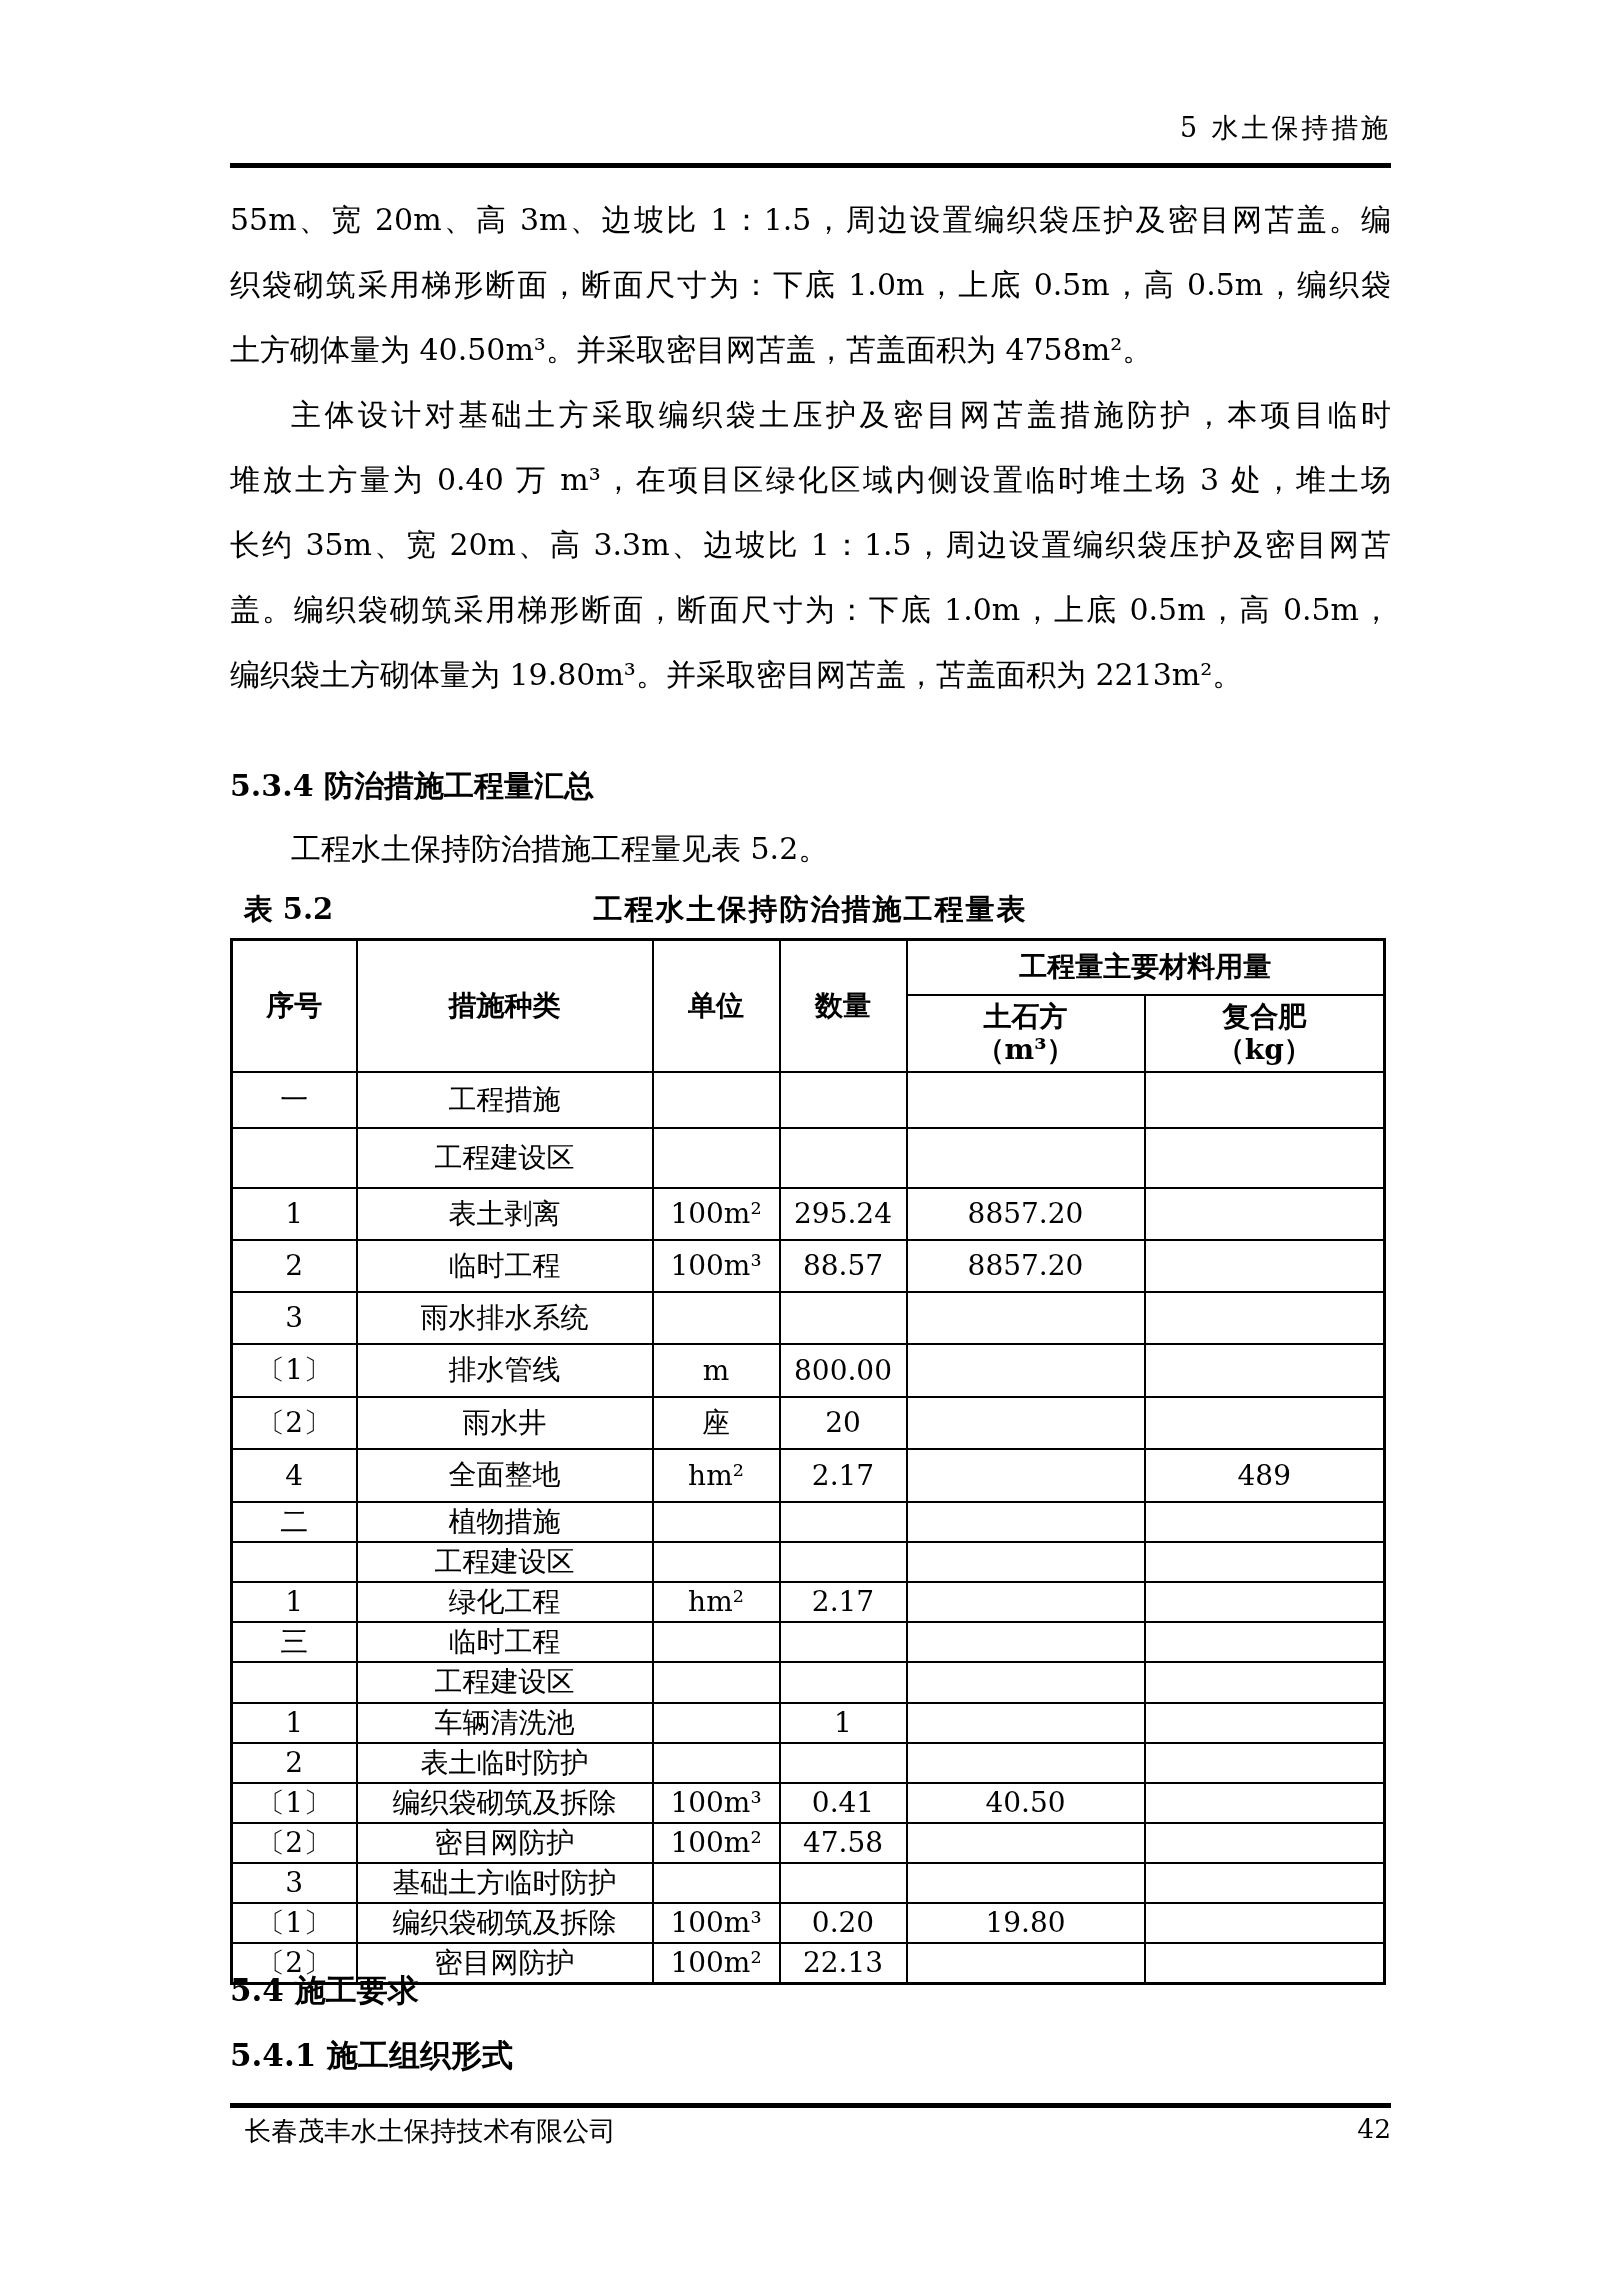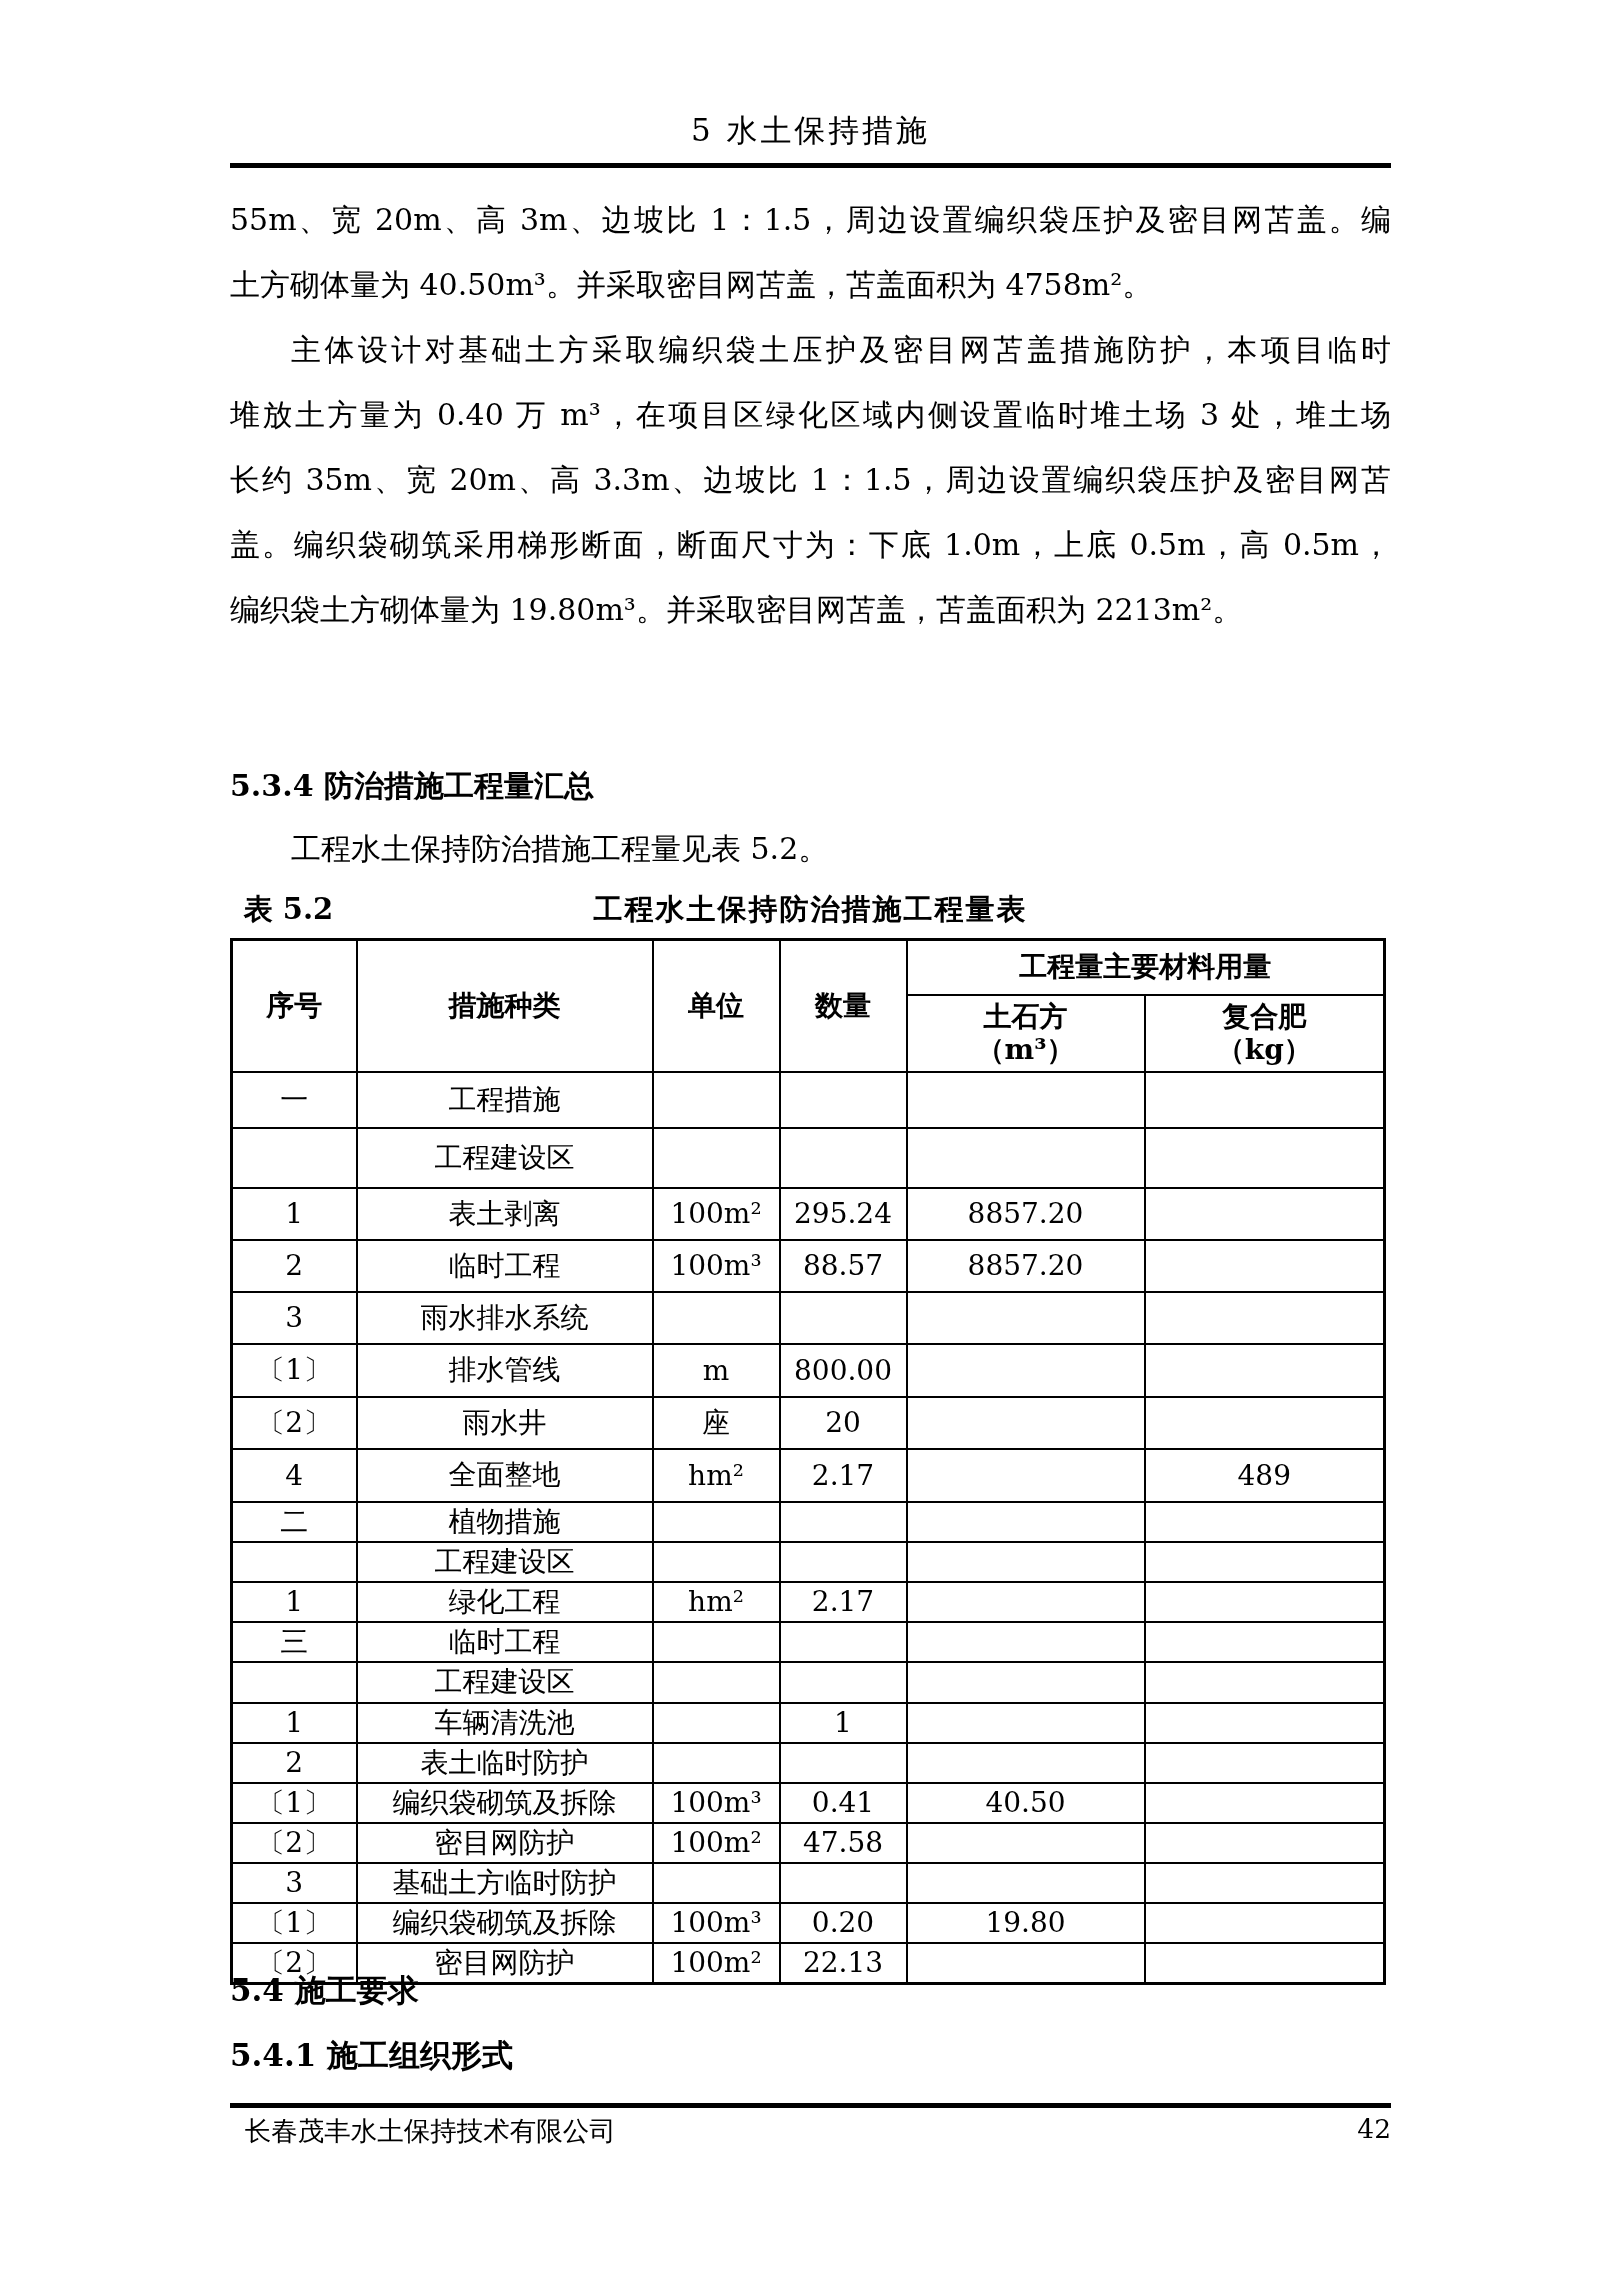--- a/index.html
+++ b/index.html
@@ -10,22 +10,22 @@
     background:#ffffff;
     color:#000;
     font-family:"DejaVu Serif","Liberation Serif",serif;
     overflow:hidden;
   }
   .abs{position:absolute;left:230px;width:1161px;}
 
   
   .chapter-head{
     top:110px;
-    text-align:center;
-    font-size:31px;
+    text-align:right;
+    font-size:27px;
     letter-spacing:2.9px;
   }
   .head-rule{
     top:163px;height:4.9px;background:#000;
   }
 
   
   .bodyline{
     font-size:30px;
     line-height:65px;
@@ -72,20 +72,21 @@
 </head>
 <body>
 
 <div class="page">
 
   <div class="abs chapter-head">5 水土保持措施</div>
   <div class="abs head-rule"></div>
 
   <div class="abs" id="body-block">
     <div class="bodyline just">55m、宽 20m、高 3m、边坡比 1：1.5，周边设置编织袋压护及密目网苫盖。编</div>
+    <div class="bodyline just">织袋砌筑采用梯形断面，断面尺寸为：下底 1.0m，上底 0.5m，高 0.5m，编织袋</div>
     <div class="bodyline">土方砌体量为 40.50m³。并采取密目网苫盖，苫盖面积为 4758m²。</div>
     <div class="bodyline just indent">主体设计对基础土方采取编织袋土压护及密目网苫盖措施防护，本项目临时</div>
     <div class="bodyline just">堆放土方量为 0.40 万 m³，在项目区绿化区域内侧设置临时堆土场 3 处，堆土场</div>
     <div class="bodyline just">长约 35m、宽 20m、高 3.3m、边坡比 1：1.5，周边设置编织袋压护及密目网苫</div>
     <div class="bodyline just">盖。编织袋砌筑采用梯形断面，断面尺寸为：下底 1.0m，上底 0.5m，高 0.5m，</div>
     <div class="bodyline">编织袋土方砌体量为 19.80m³。并采取密目网苫盖，苫盖面积为 2213m²。</div>
   </div>
 
   <div class="abs h-bold" id="heading-534">5.3.4 防治措施工程量汇总</div>
 

